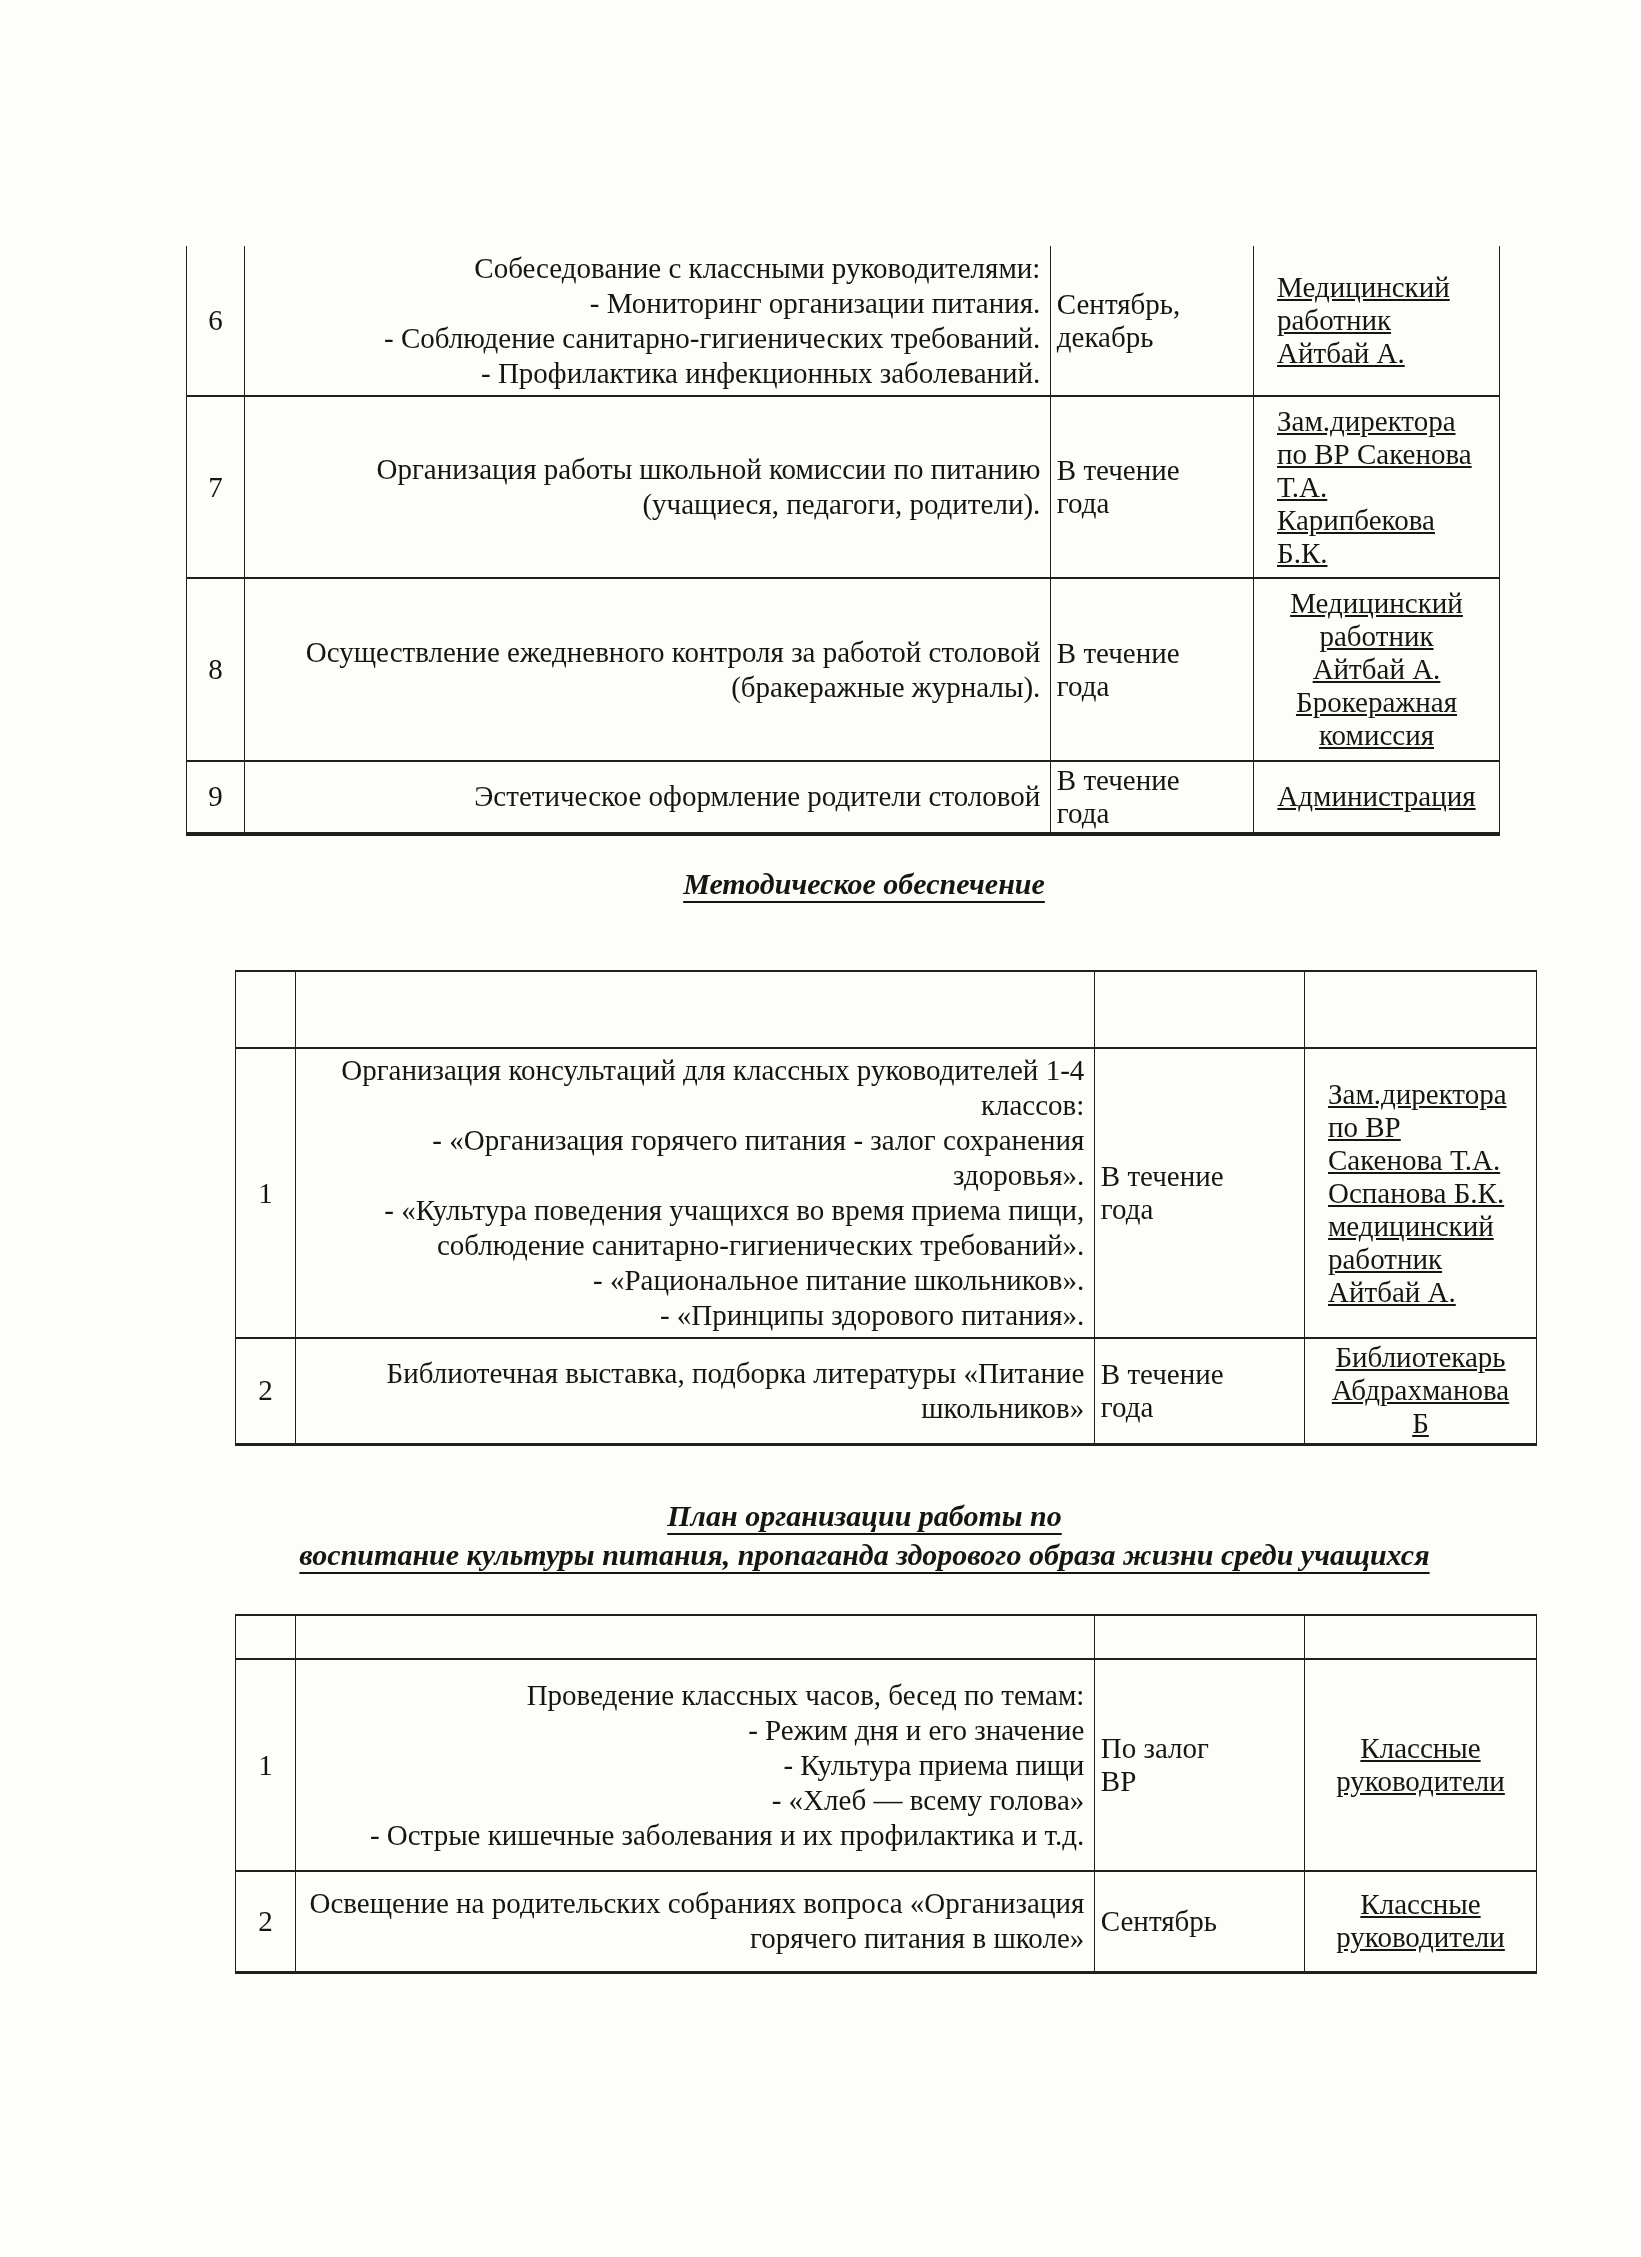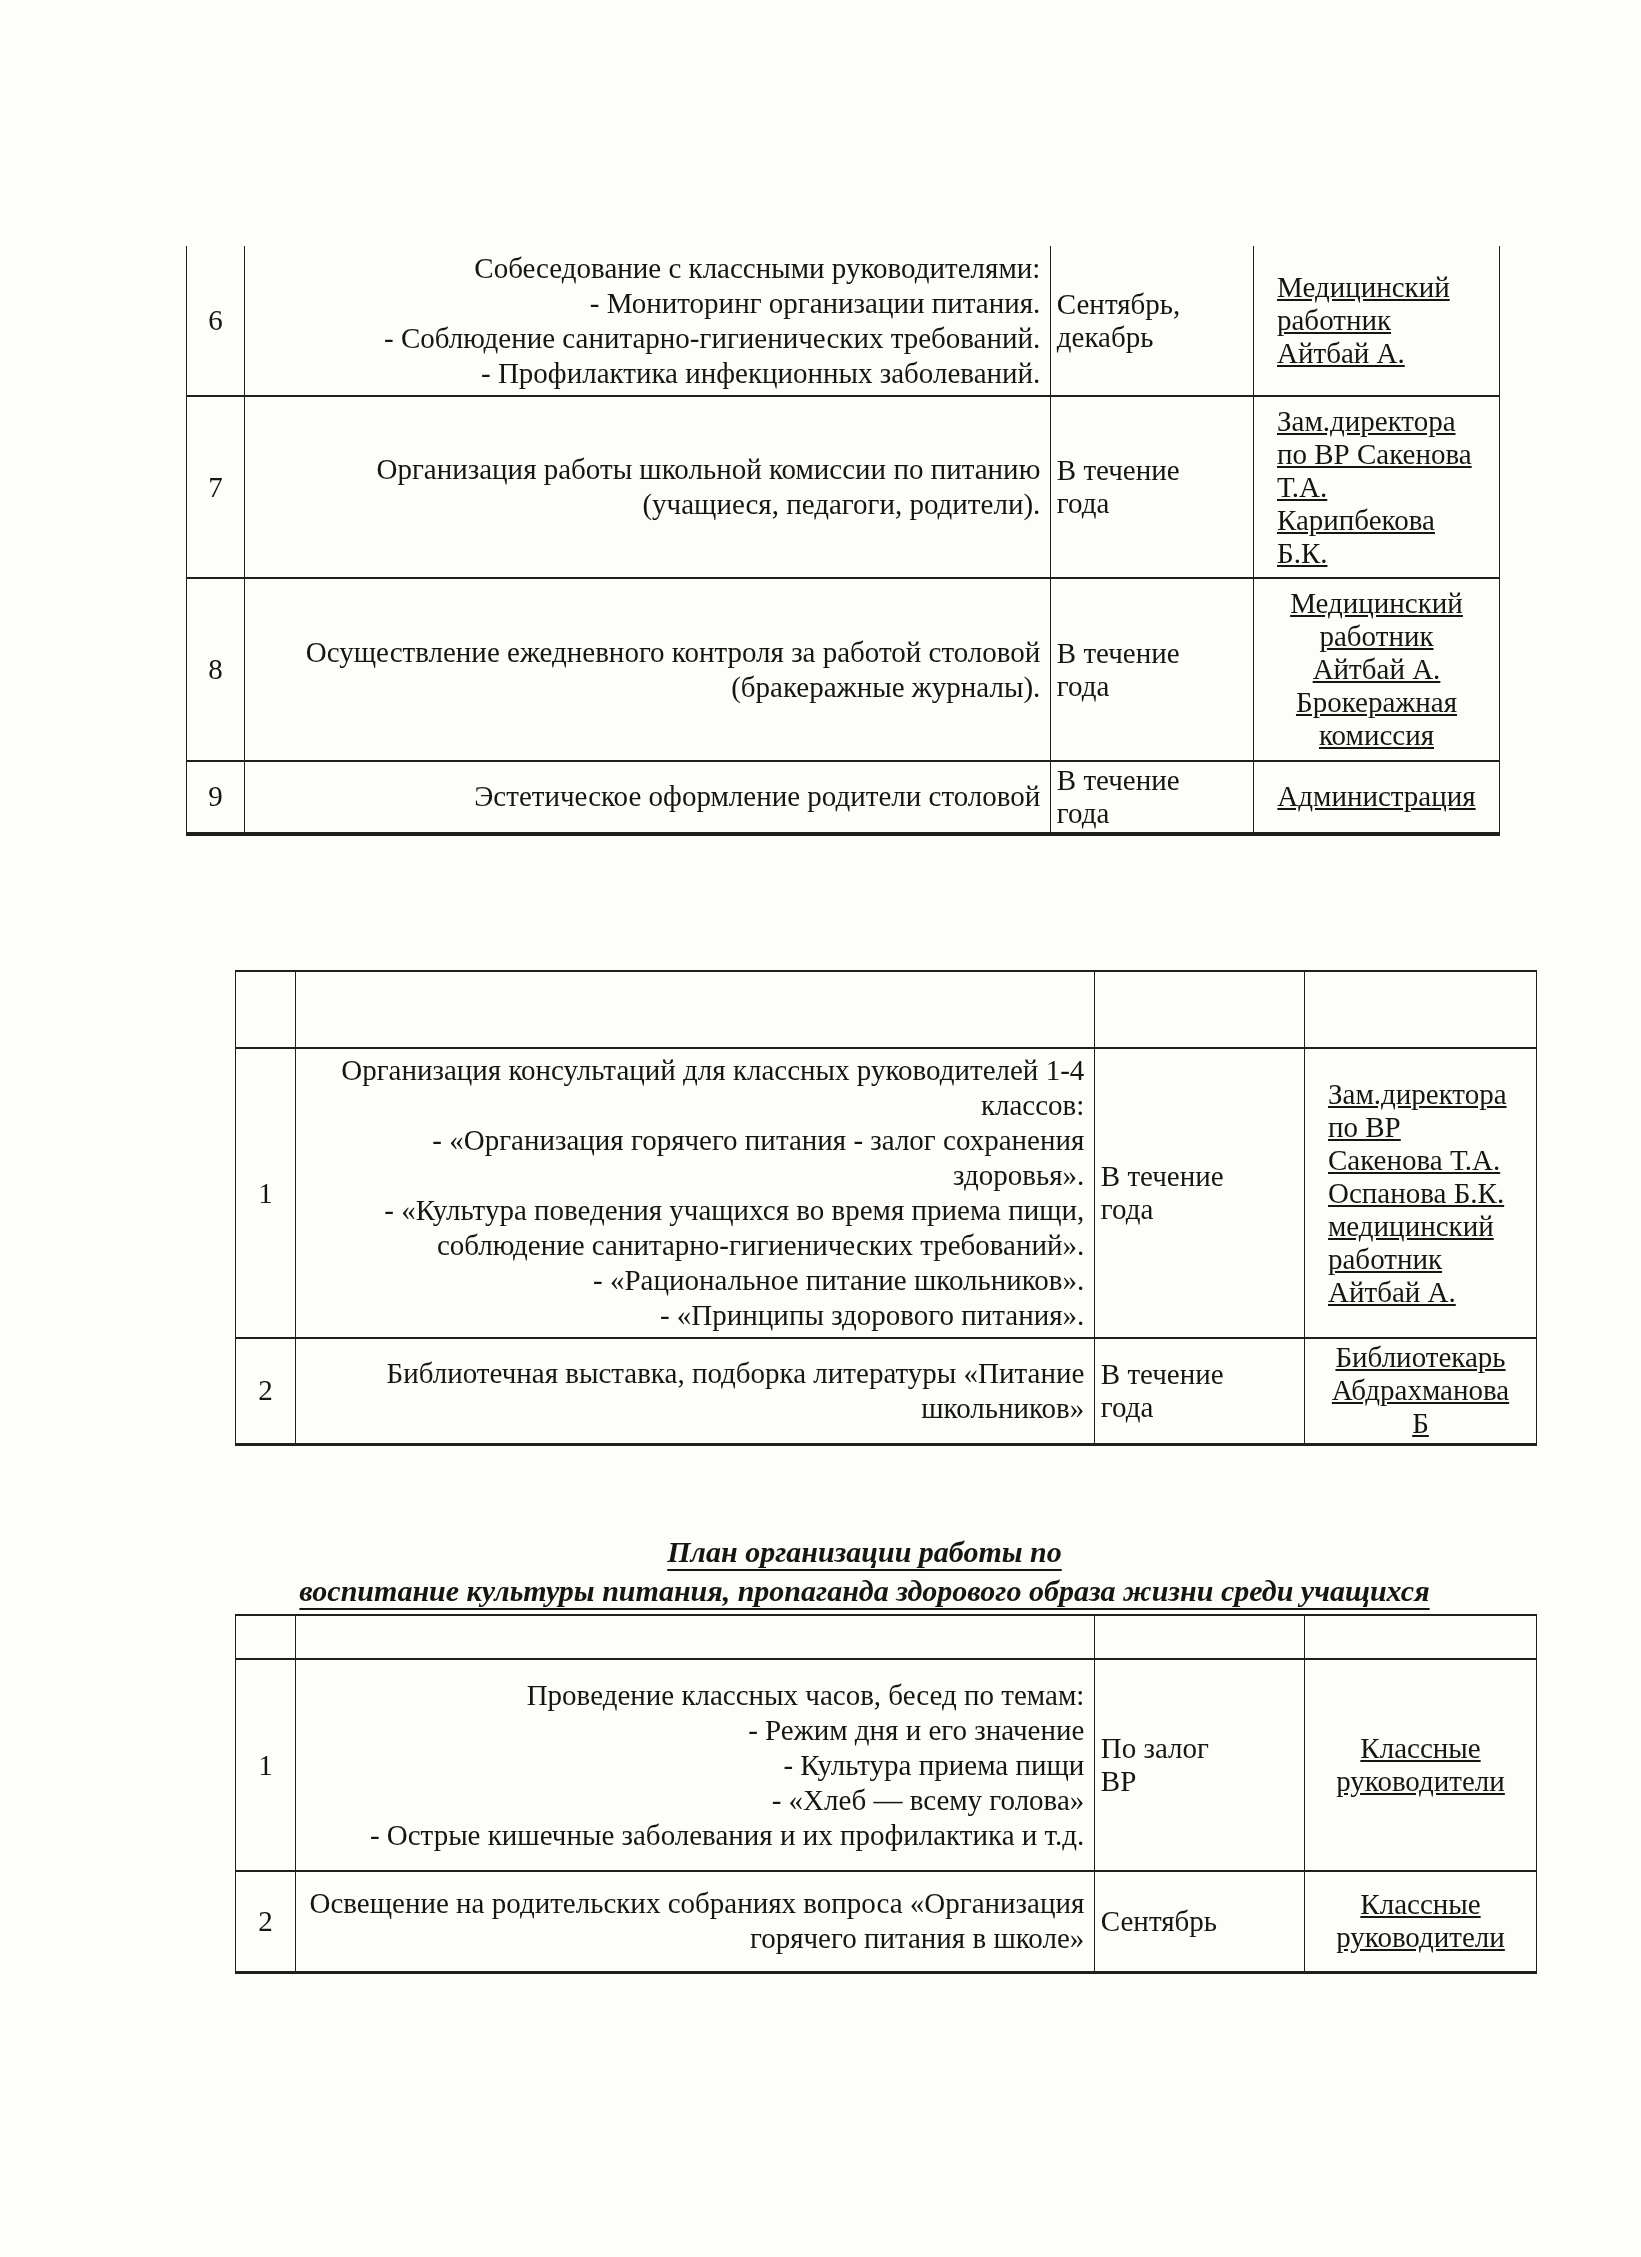--- a/index.html
+++ b/index.html
@@ -67,21 +67,21 @@
     font-weight: bold;
     font-style: italic;
     font-size: 30px;
   }
   .heading .u {
     text-decoration: underline;
     text-decoration-thickness: 2.4px;
     text-underline-offset: 6.8px;
   }
   #heading1 { left: 188px; top: 867px; width: 1352px; }
-  #heading2 { left: 92px;  top: 1496px; width: 1545px; line-height: 39px; margin-top: 36px; }
+  #heading2 { left: 92px;  top: 1496px; width: 1545px; line-height: 39px; }
   #heading2 .line { display: block; }
 </style>
 </head>
 <body>
 
 <div class="sheet">
 
   <table class="doc-table" id="table1">
     <colgroup>
       <col class="c-num">
@@ -127,20 +127,23 @@
         <tr>
           <td class="num">9</td>
           <td class="task">Эстетическое оформление родители столовой</td>
           <td class="time">В течение
 года</td>
           <td class="resp">Администрация</td>
         </tr>
       </tbody>
   </table>
 
+  <div class="heading" id="heading1">
+    <span class="u">Методическое обеспечение</span>
+  </div>
 
   <table class="doc-table" id="table2">
     <colgroup>
       <col class="c-num">
         <col class="c-task">
         <col class="c-time">
         <col class="c-resp">
     </colgroup>
     <tbody>
         <tr>

